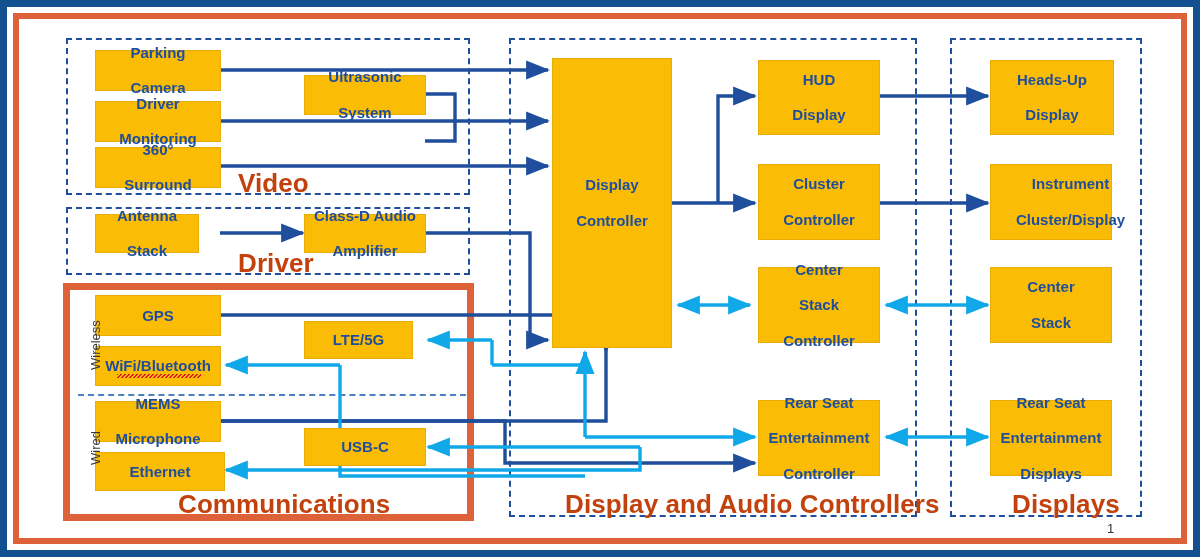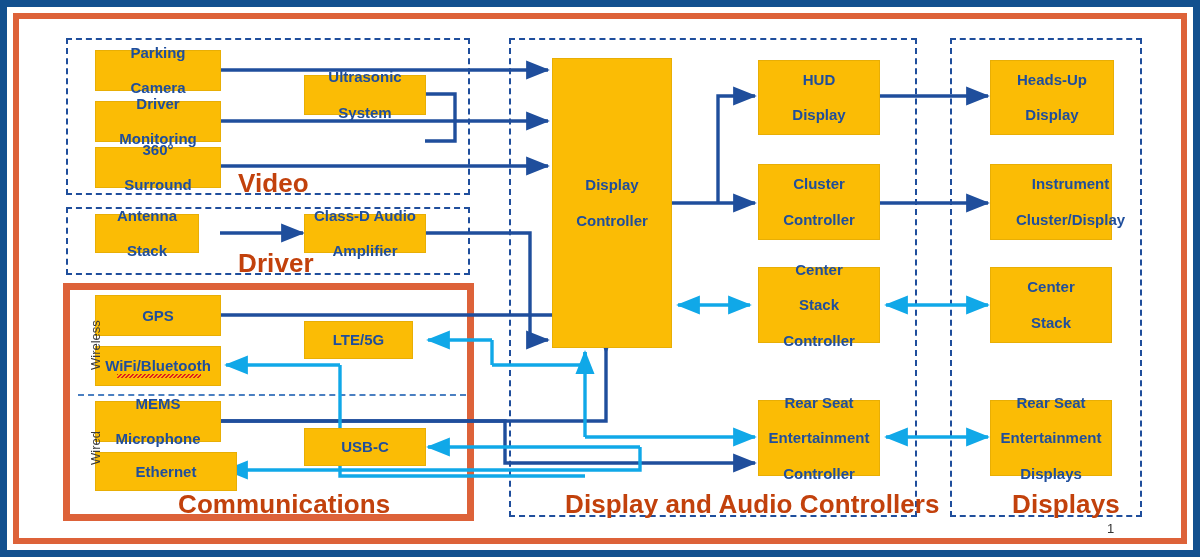--- a/index.html
+++ b/index.html
@@ -232,21 +232,21 @@
 
   <div class="node" style="left:304px; top:321px; width:109px; height:38px;">
     <span>LTE/5G</span>
   </div>
 
   <div class="node" style="left:95px; top:401px; width:126px; height:41px;">
     <span><span>MEMS</span><br>
           <span>Microphone</span></span>
   </div>
 
-  <div class="node" style="left:95px; top:452px; width:142px; height:39px;text-align:center;">
+  <div class="node" style="left:95px; top:452px; width:130px; height:39px;text-align:center;">
     <span>Ethernet</span>
   </div>
 
   <div class="node" style="left:304px; top:428px; width:122px; height:38px;">
     <span>USB-C</span>
   </div>
 
   <div class="node" style="left:552px; top:58px; width:120px; height:290px;">
     <span><span>Display</span><br>
           <span>Controller</span></span>

